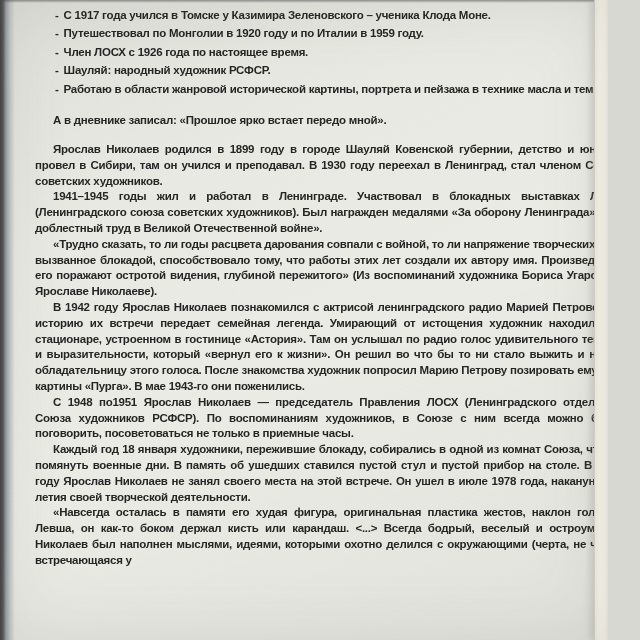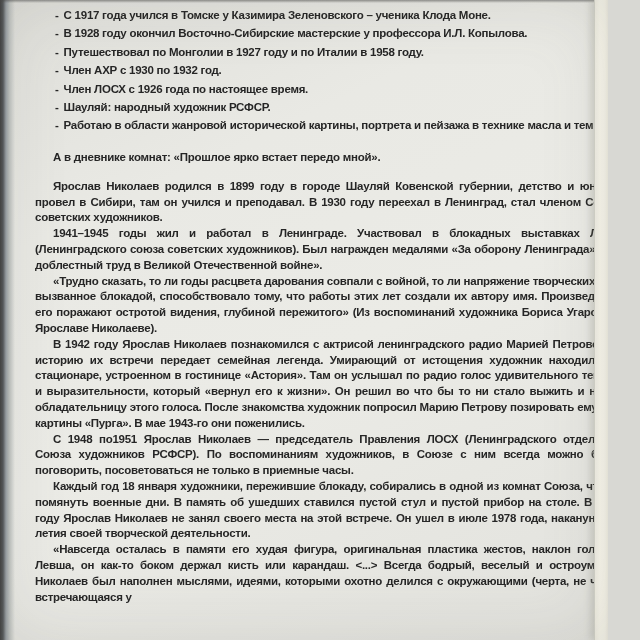--- a/index.html
+++ b/index.html
@@ -83,29 +83,27 @@
 </style>
 </head>
 <body>
 
 <div class="photo">
 
   <div class="textblock">
 
     <div class="bullets">
       <div class="bullet"><span class="marker">-</span><span>С 1917 года учился в Томске у Казимира Зеленовского – ученика Клода Моне.</span></div>
-      <div class="bullet"><span class="marker">-</span><span>В 1928 году окончил Восточно-Сибирские мастерские у профессора И.Л. Копылова.</span></div>
-      <div class="bullet"><span class="marker">-</span><span>Путешествовал по Монголии в 1927 году и по Италии в 1958 году.</span></div>
-      <div class="bullet"><span class="marker">-</span><span>Член АХР с 1930 по 1932 год.</span></div>
+      <div class="bullet"><span class="marker">-</span><span>Путешествовал по Монголии в 1920 году и по Италии в 1959 году.</span></div>
       <div class="bullet"><span class="marker">-</span><span>Член ЛОСХ с 1926 года по настоящее время.</span></div>
       <div class="bullet"><span class="marker">-</span><span>Шауляй: народный художник РСФСР.</span></div>
       <div class="bullet"><span class="marker">-</span><span>Работаю в области жанровой исторической картины, портрета и пейзажа в технике масла и темперы.</span></div>
     </div>
 
-    <p class="diary">А в дневнике комнат: «Прошлое ярко встает передо мной».</p>
+    <p class="diary">А в дневнике записал: «Прошлое ярко встает передо мной».</p>
 
     <p class="para">Ярослав Николаев родился в 1899 году в городе Шауляй Ковенской губернии, детство и юность провел в Сибири, там он учился и преподавал. В 1930 году переехал в Ленинград, стал членом Союза советских художников.</p>
     <p class="para">1941–1945 годы жил и работал в Ленинграде. Участвовал в блокадных выставках ЛССХ (Ленинградского союза советских художников). Был награжден медалями «За оборону Ленинграда», «За доблестный труд в Великой Отечественной войне».</p>
     <p class="para">«Трудно сказать, то ли годы расцвета дарования совпали с войной, то ли напряжение творческих сил, вызванное блокадой, способствовало тому, что работы этих лет создали их автору имя. Произведения его поражают остротой видения, глубиной пережитого» (Из воспоминаний художника Бориса Угарова о Ярославе Николаеве).</p>
     <p class="para">В 1942 году Ярослав Николаев познакомился с актрисой ленинградского радио Марией Петровой — историю их встречи передает семейная легенда. Умирающий от истощения художник находился в стационаре, устроенном в гостинице «Астория». Там он услышал по радио голос удивительного тембра и выразительности, который «вернул его к жизни». Он решил во что бы то ни стало выжить и найти обладательницу этого голоса. После знакомства художник попросил Марию Петрову позировать ему для картины «Пурга». В мае 1943-го они поженились.</p>
     <p class="para">С 1948 по1951 Ярослав Николаев — председатель Правления ЛОСХ (Ленинградского отделения Союза художников РСФСР). По воспоминаниям художников, в Союзе с ним всегда можно было поговорить, посоветоваться не только в приемные часы.</p>
     <p class="para">Каждый год 18 января художники, пережившие блокаду, собирались в одной из комнат Союза, чтобы помянуть военные дни. В память об ушедших ставился пустой стул и пустой прибор на столе. В 1979 году Ярослав Николаев не занял своего места на этой встрече. Он ушел в июле 1978 года, накануне 60-летия своей творческой деятельности.</p>
     <p class="para">«Навсегда осталась в памяти его худая фигура, оригинальная пластика жестов, наклон головы. Левша, он как-то боком держал кисть или карандаш. &lt;...&gt; Всегда бодрый, веселый и остроумный, Николаев был наполнен мыслями, идеями, которыми охотно делился с окружающими (черта, не часто встречающаяся у</p>
 
   </div>

